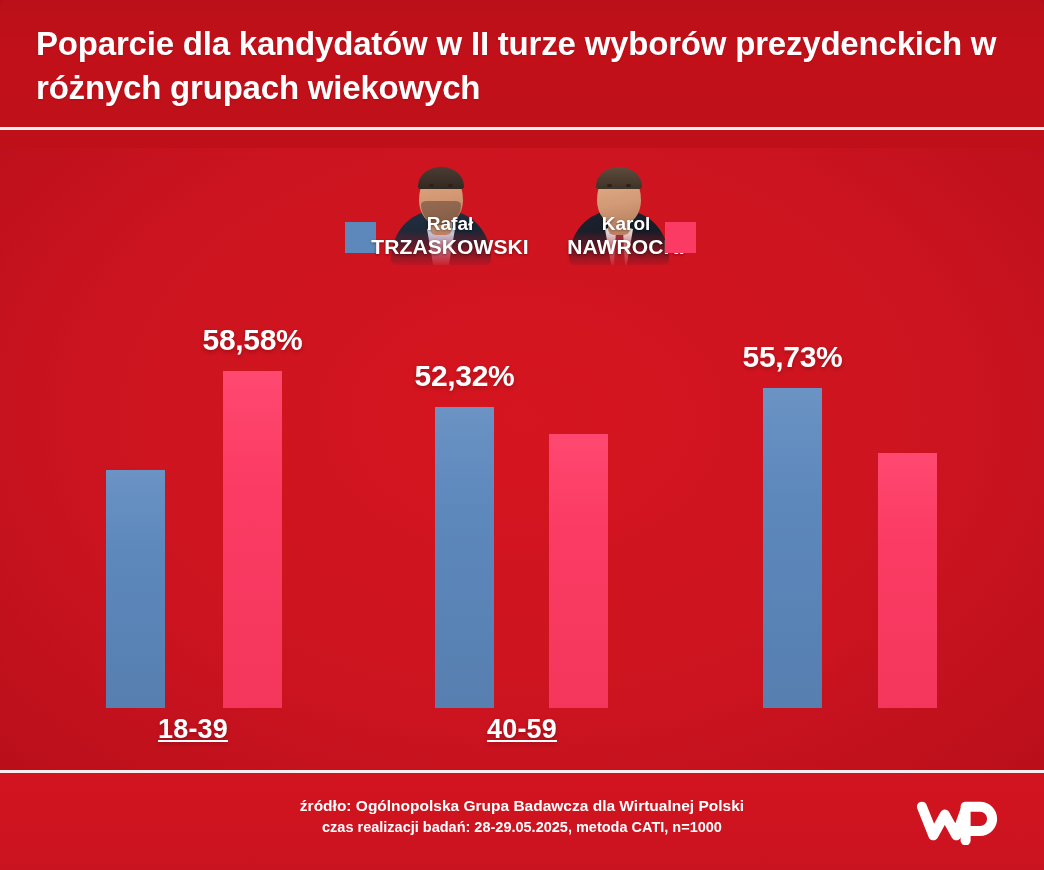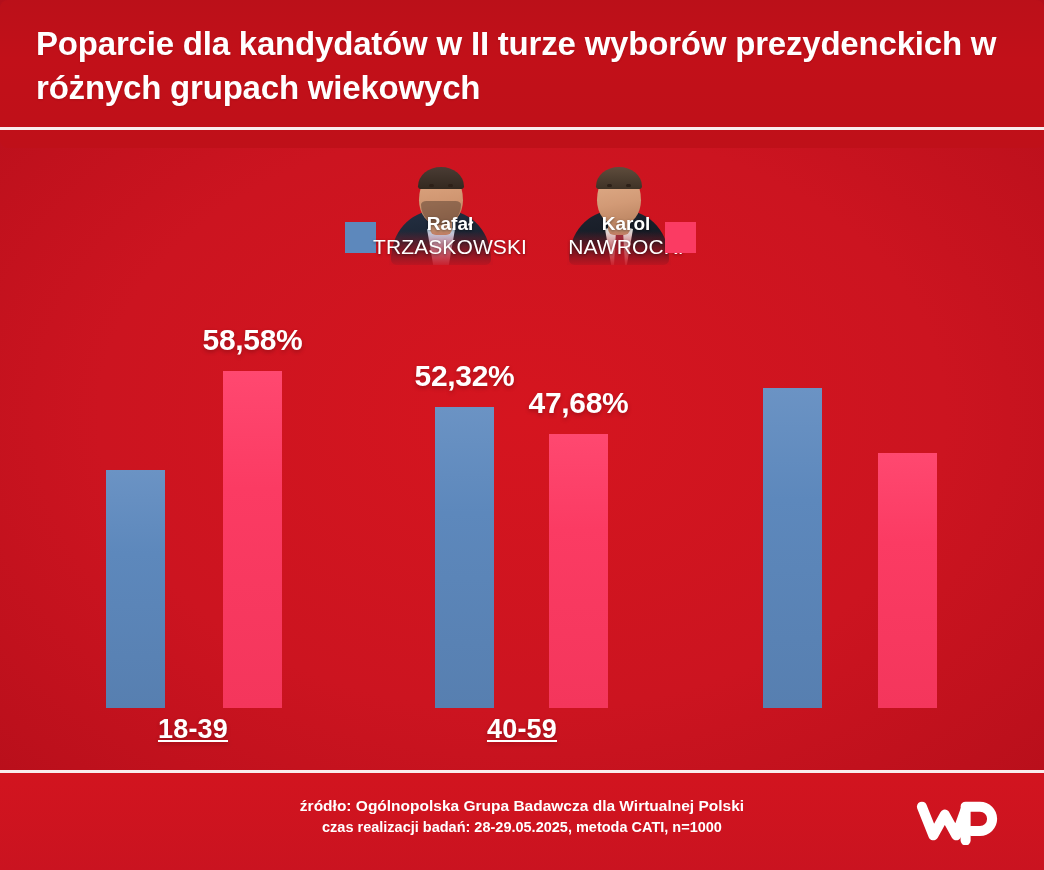--- a/index.html
+++ b/index.html
@@ -144,21 +144,21 @@
   .legend-names.n-trz { left: 22px; }
   .legend-names.n-naw { left: 2px; }
   .legend-first {
     font-size: 19px;
     font-weight: 700;
     line-height: 1.1;
     text-shadow: 0 1px 3px rgba(0,0,0,0.45);
   }
   .legend-last {
     font-size: 21px;
-    font-weight: 400;
+    font-weight: 700;
     line-height: 1.15;
     letter-spacing: 0.1px;
     text-shadow: 0 1px 3px rgba(0,0,0,0.45);
   }
 
   
   .plot {
     position: absolute;
     left: 0;
     top: 0;
@@ -284,23 +284,23 @@
   </div>
 
   <div class="plot" id="plot">
       <div class="bar blue" style="left: 106px; top: 470px; height: 238px;"></div>
       <div class="bar pink" style="left: 223px; top: 371px; height: 337px;"></div>
       <div class="bar-label" style="left: 167.5px; top: 323px;">58,58%</div>
       <div class="cat-label" style="left: 78px;">18-39</div>
       <div class="bar blue" style="left: 435px; top: 407px; height: 301px;"></div>
       <div class="bar-label" style="left: 379.5px; top: 359px;">52,32%</div>
       <div class="bar pink" style="left: 549px; top: 434px; height: 274px;"></div>
-      <div class="bar-label" style="left: 493.5px; top: 386px;">47,68%</div>
       <div class="cat-label" style="left: 407px;">40-59</div>
       <div class="bar blue" style="left: 763px; top: 388px; height: 320px;"></div>
+      <div class="bar-label" style="left: 707.5px; top: 340px;">55,73%</div>
       <div class="bar pink" style="left: 878px; top: 453px; height: 255px;"></div>
     </div>
 
   <div class="rule rule-bottom"></div>
 
   <div class="footer">
     <div class="footer-lines">
       <div class="footer-line-1">źródło: Ogólnopolska Grupa Badawcza dla Wirtualnej Polski</div>
       <div class="footer-line-2">czas realizacji badań: 28-29.05.2025, metoda CATI, n=1000</div>
     </div>

